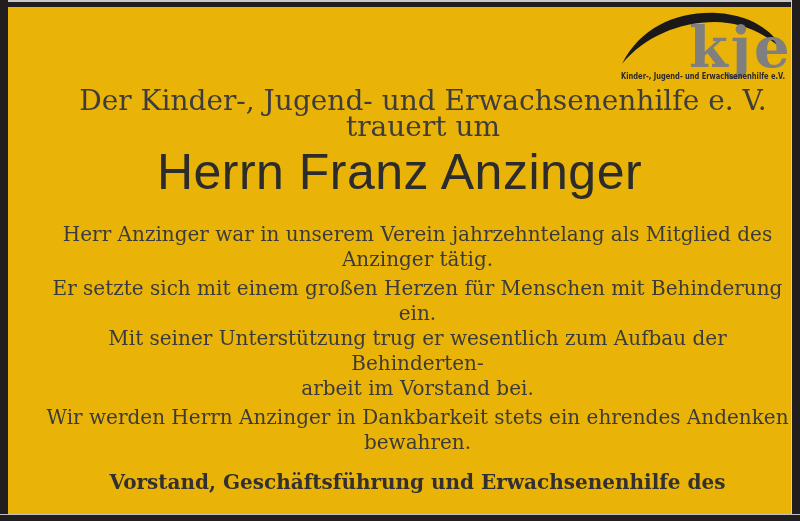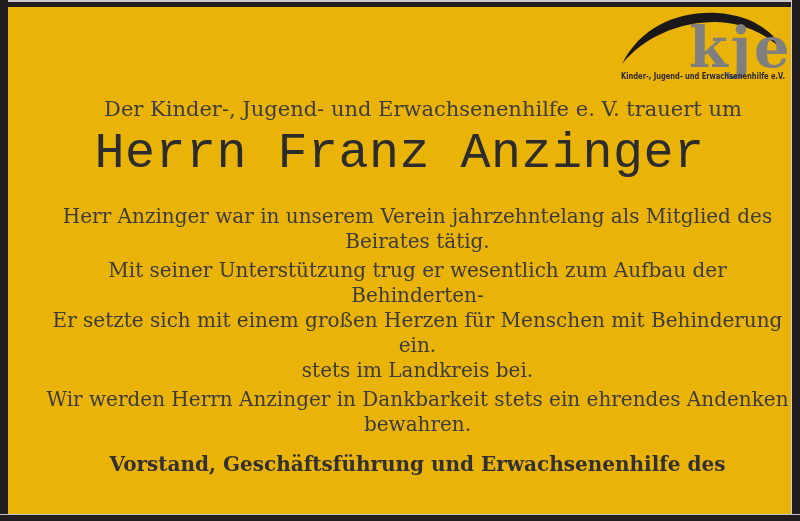--- a/index.html
+++ b/index.html
@@ -44,28 +44,28 @@
   
   .content {
     position: absolute;
     left: 8px; right: 9px; top: 7px; bottom: 7px;
     padding-top: 81px;
     text-align: center;
     color: #3b3b3b;
     box-sizing: border-box;
   }
   .intro {
-    font-size: 21px;
+    font-size: 28px;
     line-height: 26px;
     color: #3d3d3d;
-    margin: 8px 0 2px 0;
+    margin: 0 0 2px 0;
     padding-left: 47px;
   }
   .title {
-    font-family: Liberation Mono, monospace;
+    font-family: Liberation Sans, sans-serif;
     font-weight: normal;
     font-size: 50px;
     line-height: 56px;
     color: #2c2c2c;
     margin: 4px 0 22px 0;
     letter-spacing: 0.5px;
   }
   .para {
     font-size: 20px;
     line-height: 25px;
@@ -99,27 +99,27 @@
   </div>
 
   <div class="content">
 
     <div class="intro">Der Kinder-, Jugend- und Erwachsenenhilfe e. V. trauert um</div>
 
     <div class="title">Herrn Franz Anzinger</div>
 
     <div class="para">
       <span class="line">Herr Anzinger war in unserem Verein jahrzehntelang als Mitglied des</span>
-      <span class="line">Beirates tätig.</span>
+      <span class="line">Anzinger tätig.</span>
     </div>
 
     <div class="para">
+      <span class="line">Er setzte sich mit einem großen Herzen für Menschen mit Behinderung ein.</span>
       <span class="line">Mit seiner Unterstützung trug er wesentlich zum Aufbau der Behinderten-</span>
-      <span class="line">Er setzte sich mit einem großen Herzen für Menschen mit Behinderung ein.</span>
-      <span class="line">stets im Landkreis bei.</span>
+      <span class="line">arbeit im Vorstand bei.</span>
     </div>
 
 
     <div class="para">
       <span class="line">Wir werden Herrn Anzinger in Dankbarkeit stets ein ehrendes Andenken</span>
       <span class="line">bewahren.</span>
     </div>
 
     <div class="signature">
       <span class="line">Vorstand, Geschäftsführung und Erwachsenenhilfe des</span>

